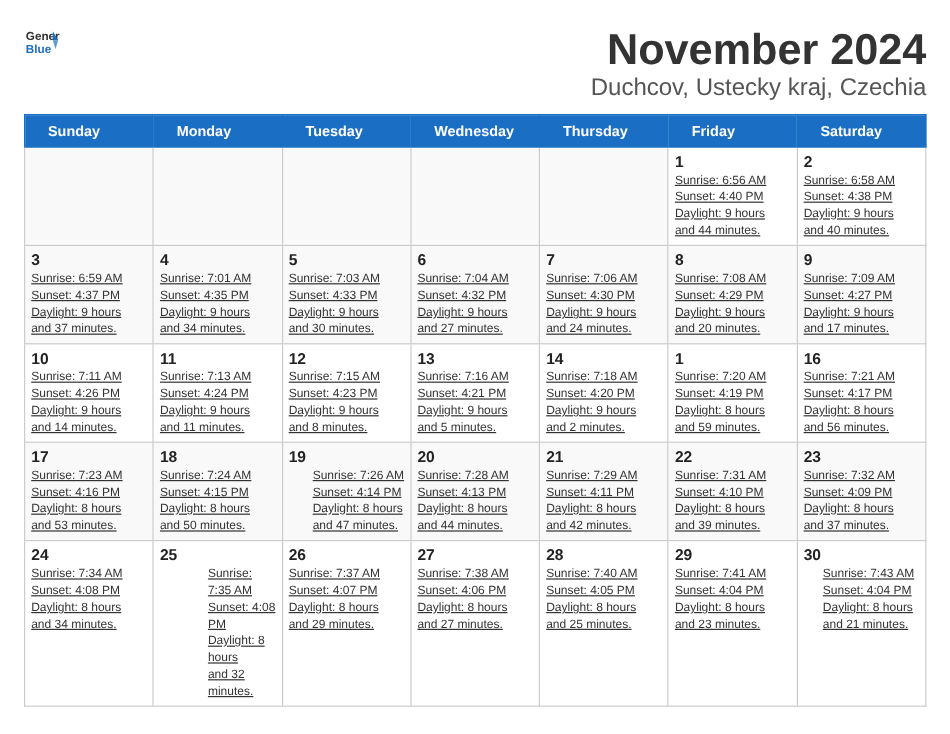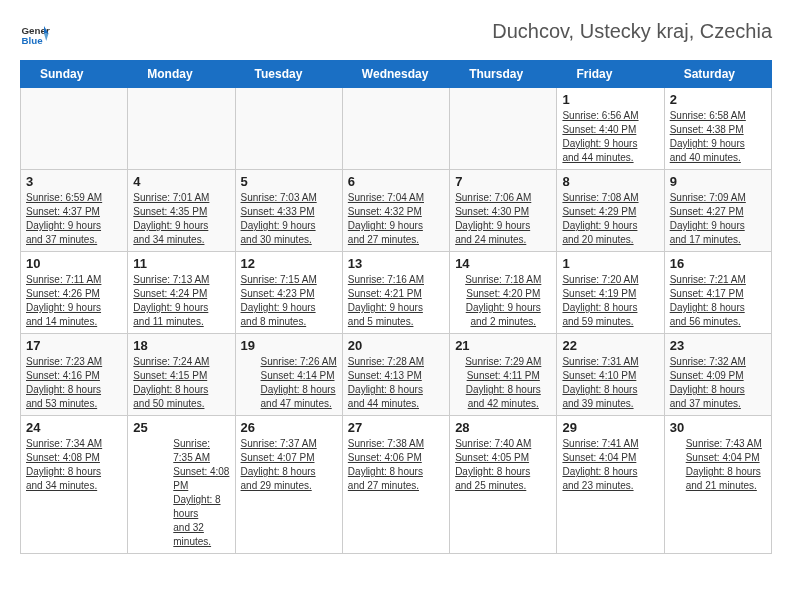--- a/index.html
+++ b/index.html
@@ -72,20 +72,21 @@
 <div class="header-section">
   <div class="logo">
     <svg class="logo-icon" viewBox="0 0 40 40" xmlns="http://www.w3.org/2000/svg">
       <text x="2" y="18" font-size="13" font-weight="bold" fill="#333">General</text>
       <text x="2" y="32" font-size="13" font-weight="bold" fill="#1a6fc4">Blue</text>
       <polygon points="32,8 38,18 32,18" fill="#1a6fc4"></polygon>
       <polygon points="32,18 38,18 35,28" fill="#5a9fd4"></polygon>
     </svg>
   </div>
   <div class="title-block">
+    <div class="month-title">November 2024</div>
     <div class="subtitle">Duchcov, Ustecky kraj, Czechia</div>
   </div>
 </div>
 
 <table class="calendar">
   <thead>
     <tr>
     <th>Sunday</th>
         <th>Monday</th>
         <th>Tuesday</th>
@@ -192,21 +193,21 @@
         </td>
         <td>
           <div class="day-number">13</div>
           <div class="day-info" style="white-space: pre-line;">Sunrise: 7:16 AM
 Sunset: 4:21 PM
 Daylight: 9 hours
 and 5 minutes.</div>
         </td>
         <td>
           <div class="day-number">14</div>
-          <div class="day-info" style="white-space: pre-line; text-align: center;">Sunrise: 7:18 AM
+          <div class="day-info" style="white-space: pre-line;">Sunrise: 7:18 AM
 Sunset: 4:20 PM
 Daylight: 9 hours
 and 2 minutes.</div>
         </td>
         <td>
           <div class="day-number">1</div>
           <div class="day-info" style="white-space: pre-line;">Sunrise: 7:20 AM
 Sunset: 4:19 PM
 Daylight: 8 hours
 and 59 minutes.</div>
@@ -243,21 +244,21 @@
         </td>
         <td>
           <div class="day-number">20</div>
           <div class="day-info" style="white-space: pre-line;">Sunrise: 7:28 AM
 Sunset: 4:13 PM
 Daylight: 8 hours
 and 44 minutes.</div>
         </td>
         <td>
           <div class="day-number">21</div>
-          <div class="day-info" style="white-space: pre-line; text-align: center;">Sunrise: 7:29 AM
+          <div class="day-info" style="white-space: pre-line;">Sunrise: 7:29 AM
 Sunset: 4:11 PM
 Daylight: 8 hours
 and 42 minutes.</div>
         </td>
         <td>
           <div class="day-number">22</div>
           <div class="day-info" style="white-space: pre-line;">Sunrise: 7:31 AM
 Sunset: 4:10 PM
 Daylight: 8 hours
 and 39 minutes.</div>

